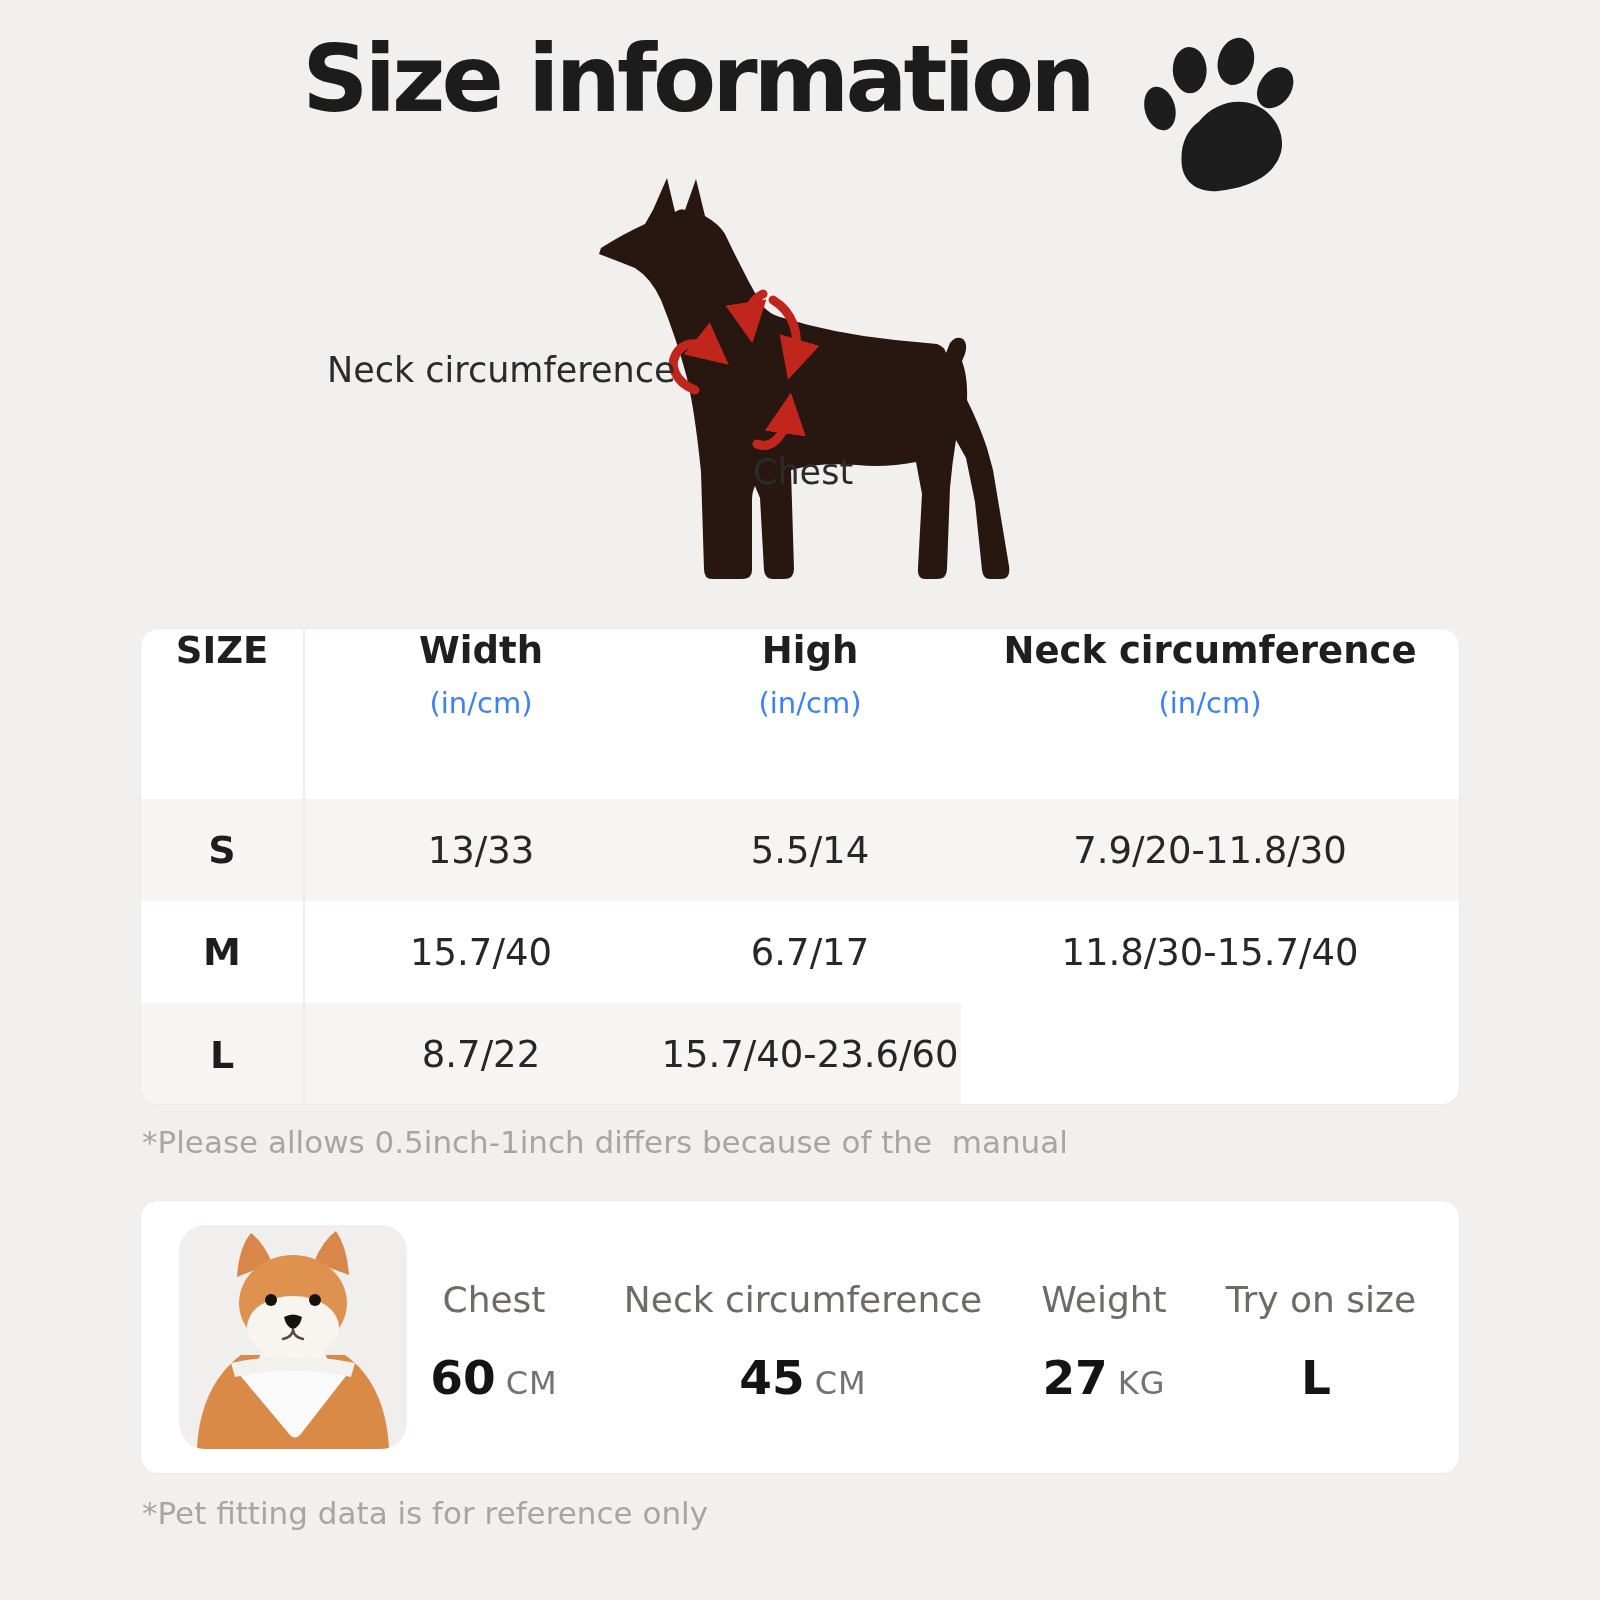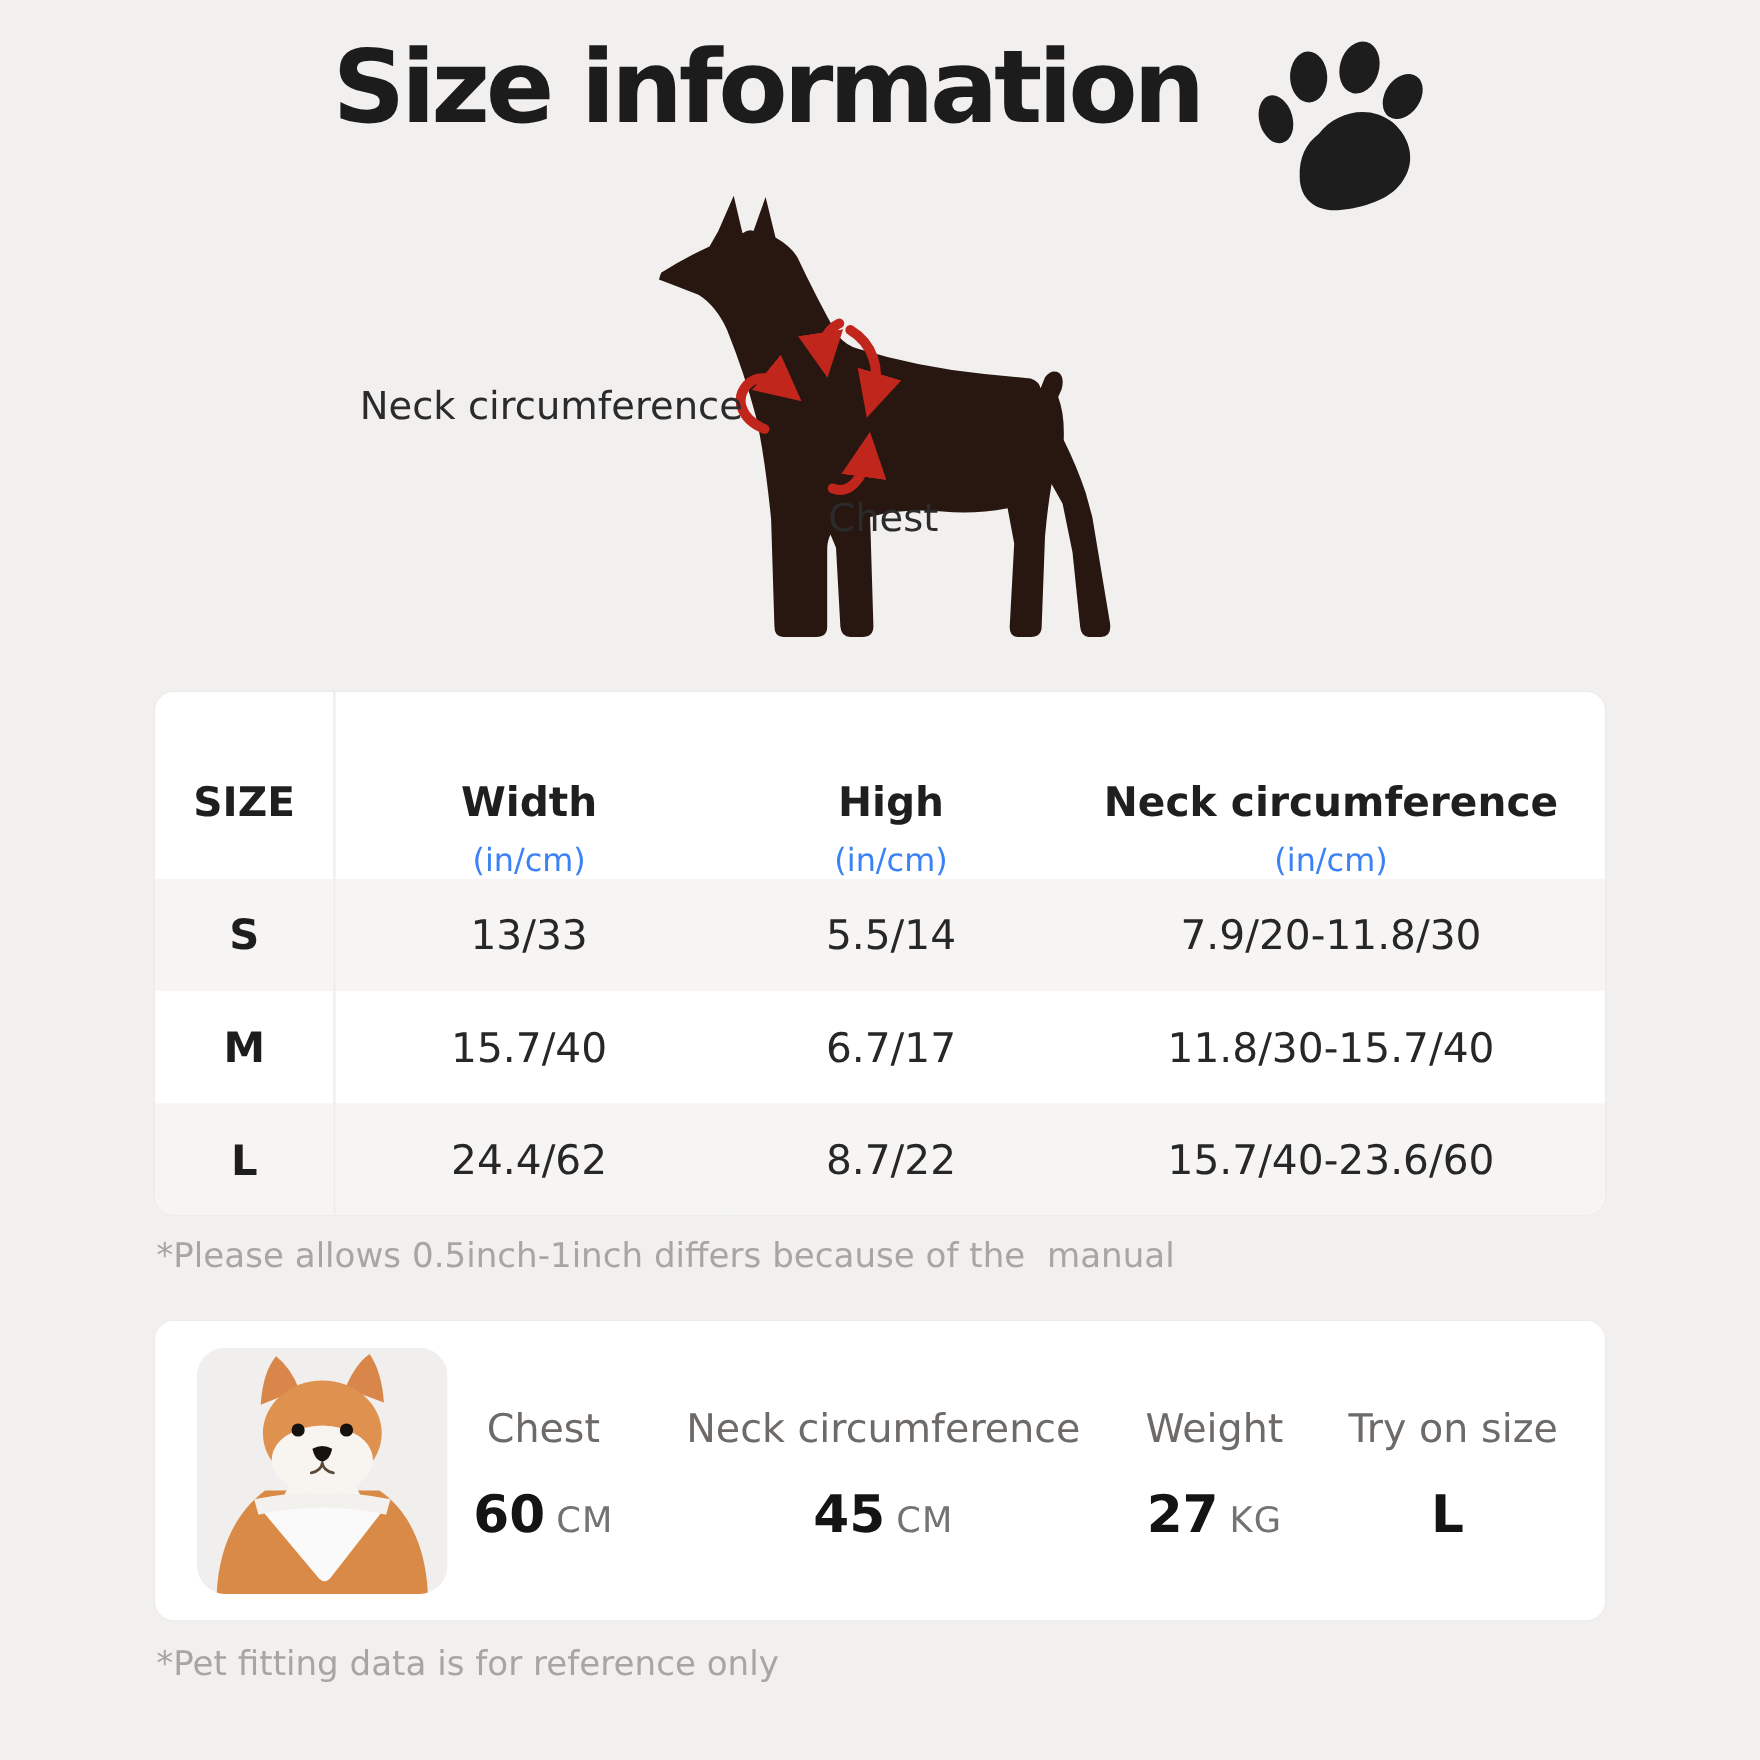--- a/index.html
+++ b/index.html
@@ -18,21 +18,21 @@
   .chest-label{left:753px;top:452px;}
   
   .table-card{
     position:absolute;left:140px;top:628px;width:1320px;height:477px;
     background:#fff;border:1px solid #ecebe9;box-sizing:border-box;border-radius:18px;overflow:hidden;
     display:grid;grid-template-columns:162px 356px 302px 1fr;grid-template-rows:170px 102px 102px 103px;
   }
   .col-divider{position:absolute;left:162px;top:0;bottom:0;width:2px;background:#eeedeb;}
   .t-cell{display:flex;align-items:center;justify-content:center;font-size:37px;color:#272727;}
   .t-cell.alt{background:#f6f5f3;}
-  .t-head{flex-direction:column;align-items:center;justify-content:flex-start;padding-top:48px;box-sizing:border-box;margin-top:31px;}
+  .t-head{flex-direction:column;align-items:center;justify-content:flex-start;box-sizing:border-box;}
   .h-label{font-size:37px;font-weight:700;color:#1f1f1f;}
   .h-unit{font-size:29px;color:#3b82f6;margin-top:14px;}
   .size-letter{font-weight:700;color:#1d1d1d;font-size:38px;}
   
   .note{position:absolute;font-size:31px;color:#a8a6a4;white-space:pre;}
   .note-1{left:142px;top:1124px;}
   .note-2{left:142px;top:1495px;}
   
   .fit-card{
     position:absolute;left:140px;top:1200px;width:1320px;height:274px;
@@ -111,21 +111,20 @@
     <div class="t-cell alt">13/33</div>
     <div class="t-cell alt">5.5/14</div>
     <div class="t-cell alt">7.9/20-11.8/30</div>
 
     <div class="t-cell size-letter">M</div>
     <div class="t-cell">15.7/40</div>
     <div class="t-cell">6.7/17</div>
     <div class="t-cell">11.8/30-15.7/40</div>
 
     <div class="t-cell alt size-letter">L</div>
-    <div class="t-cell alt">24.4/62</div>
     <div class="t-cell alt">8.7/22</div>
     <div class="t-cell alt">15.7/40-23.6/60</div>
 
     <div class="col-divider"></div>
   </div>
 
   <div class="note note-1">*Please allows 0.5inch-1inch differs because of the  manual</div>
 
   <div class="fit-card">
     <div class="photo">

